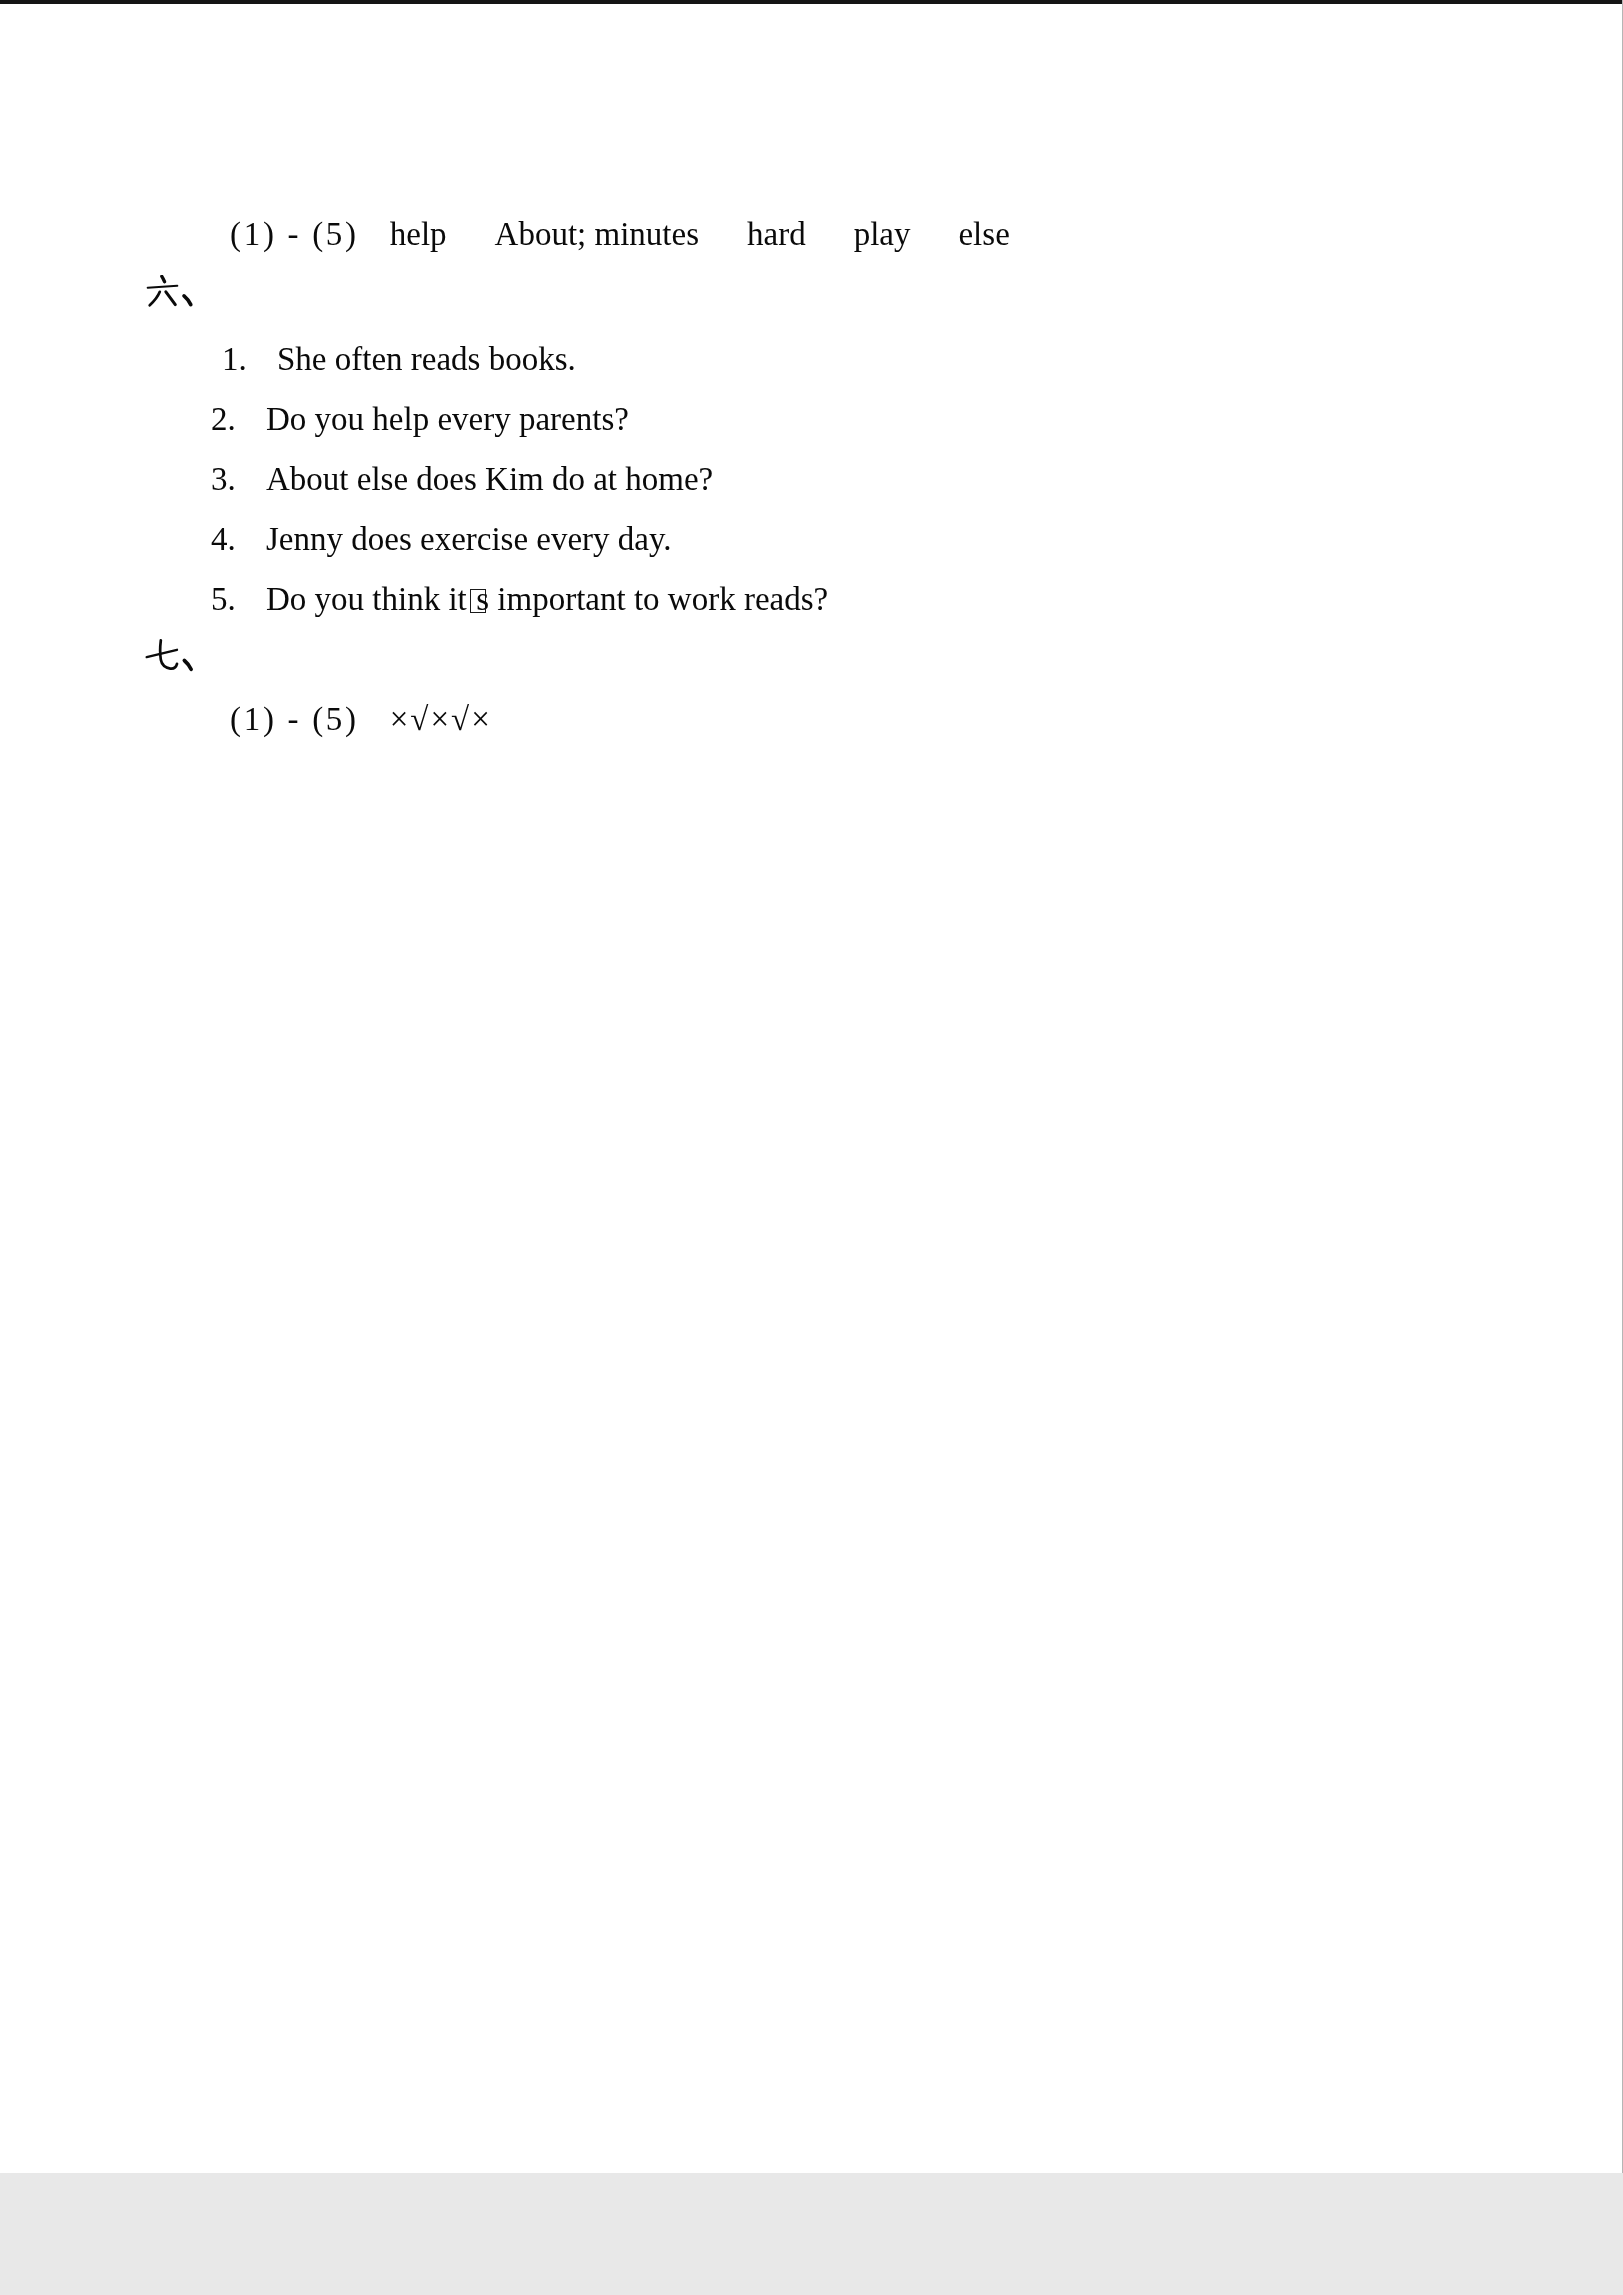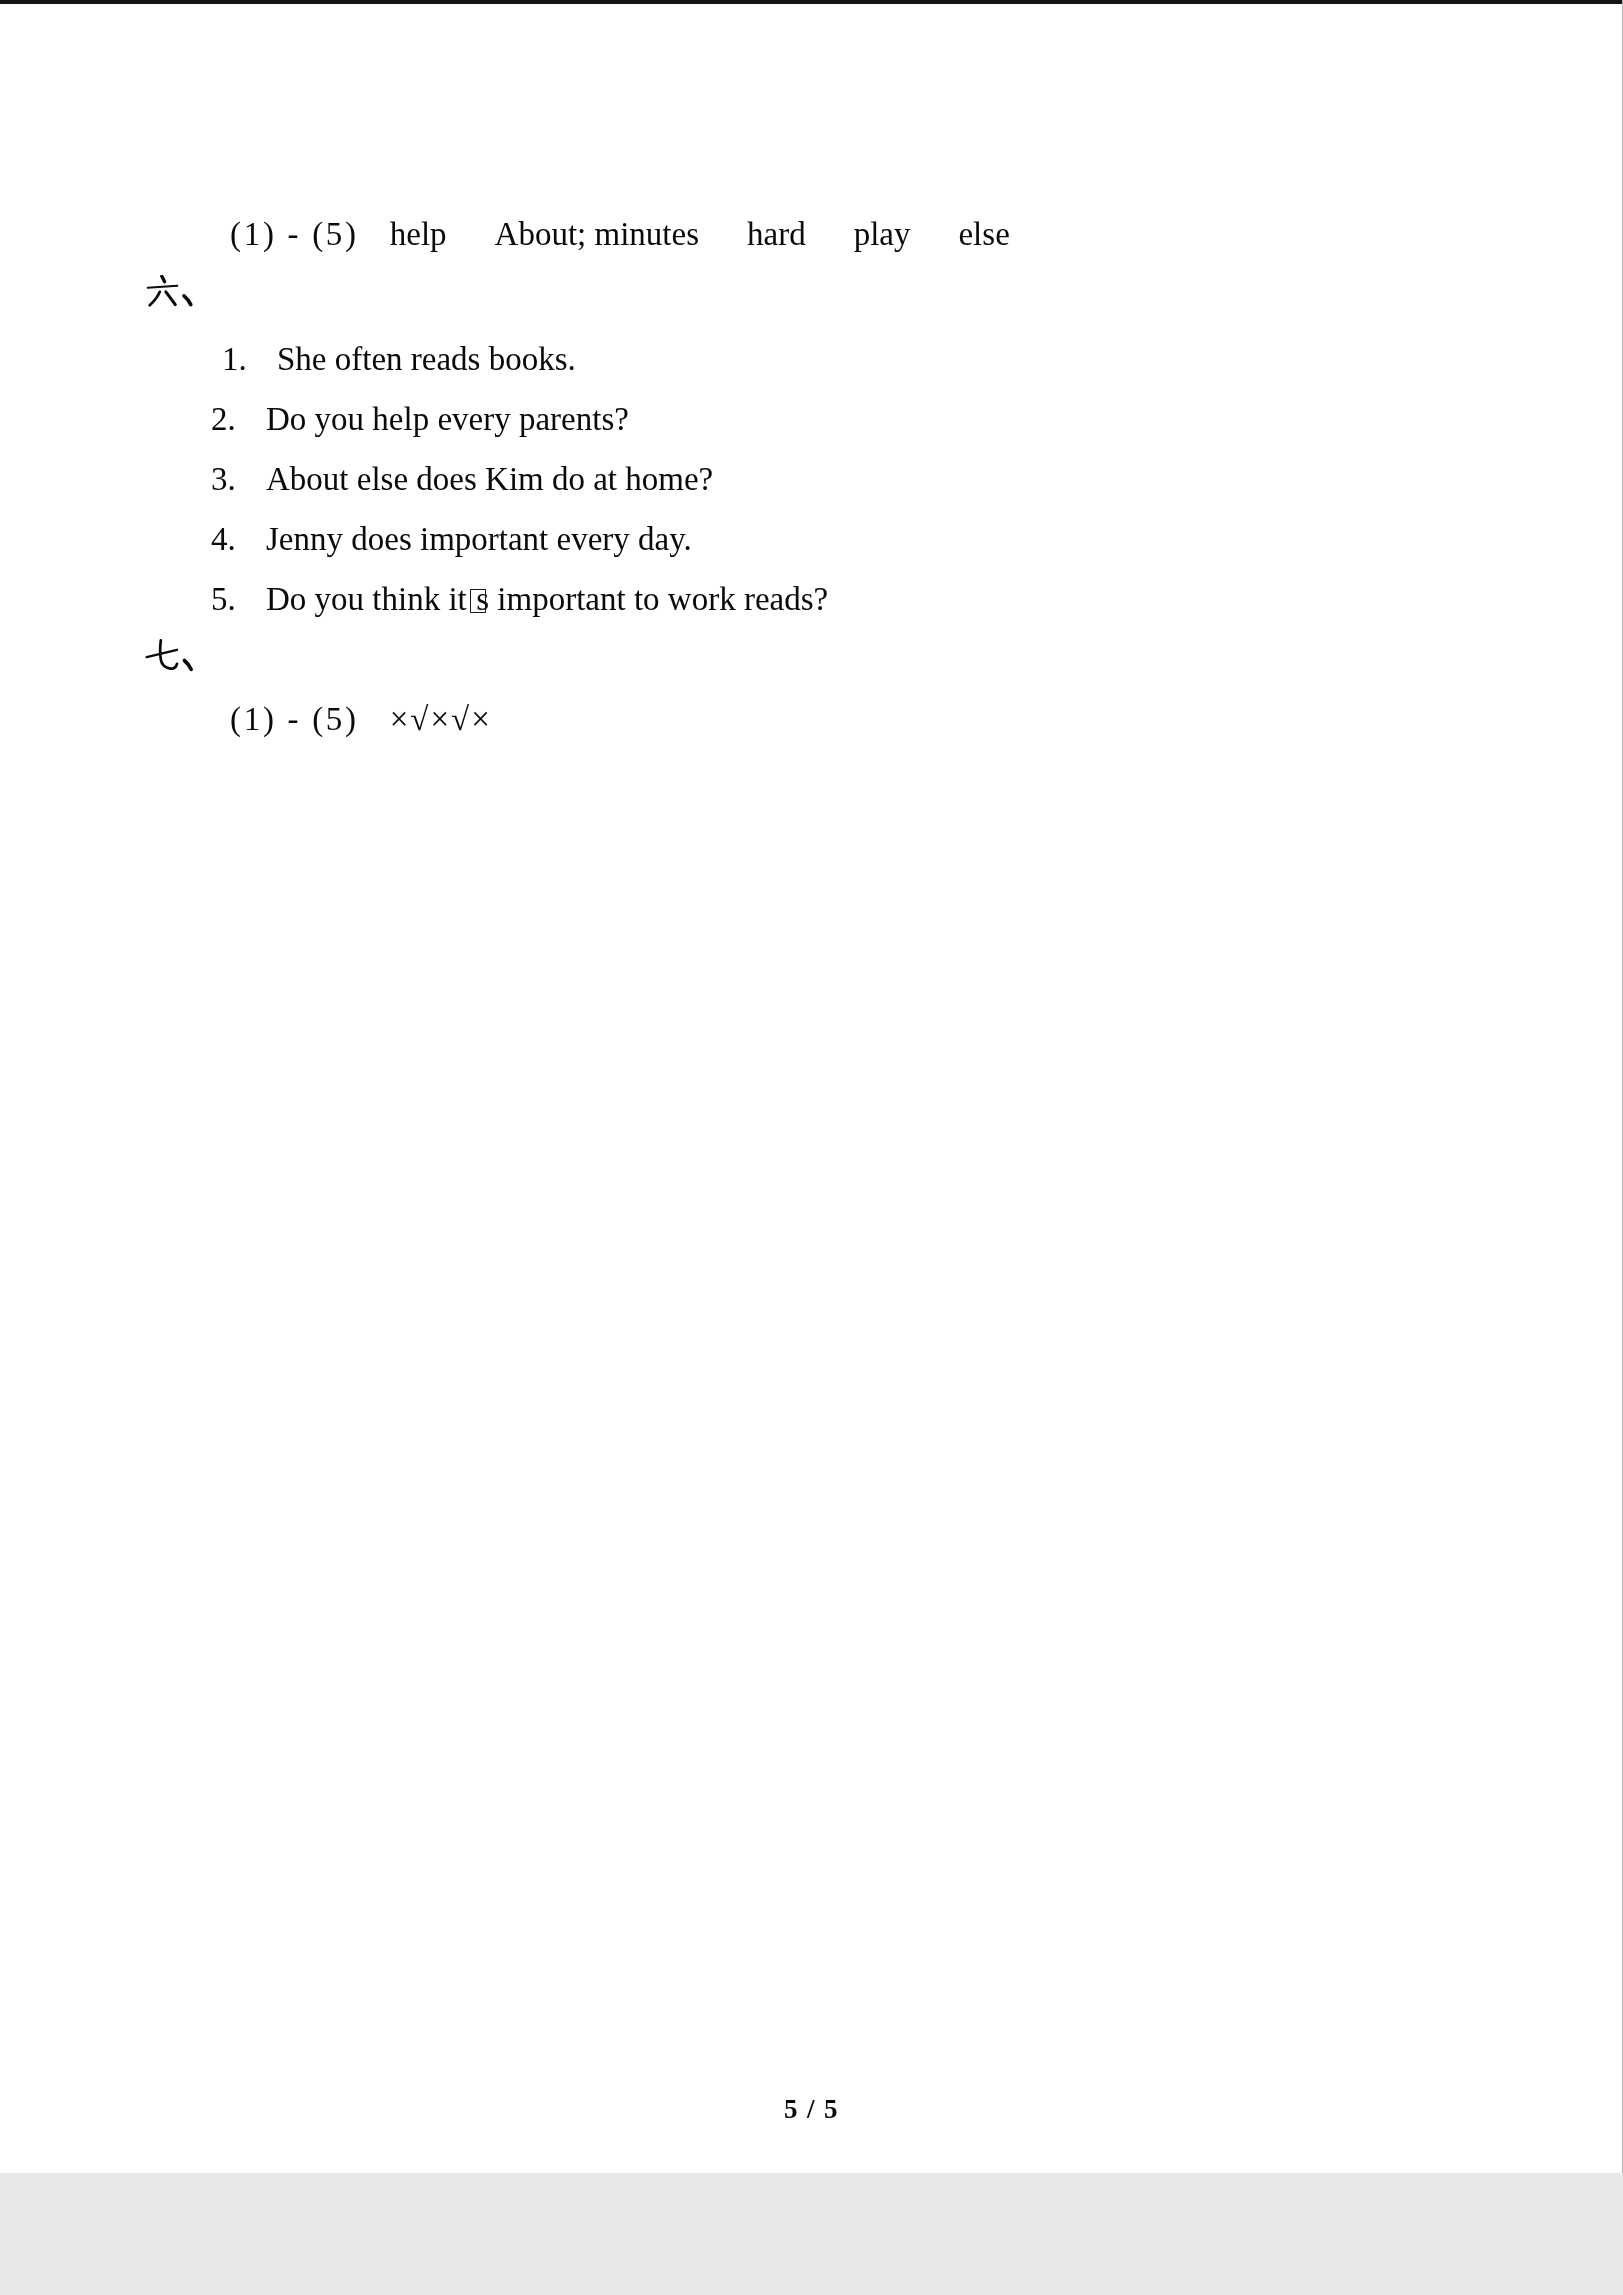--- a/index.html
+++ b/index.html
@@ -92,36 +92,35 @@
 
   <div class="textline" style="left:211px; top:402px;">
     <span class="item-num">2.</span><span>Do you help every parents?</span>
   </div>
 
   <div class="textline" style="left:211px; top:462px;">
     <span class="item-num">3.</span><span>About else does Kim do at home?</span>
   </div>
 
   <div class="textline" style="left:211px; top:522px;">
-    <span class="item-num">4.</span><span>Jenny does important every day.</span>
+    <span class="item-num">4.</span><span>Jenny does exercise every day.</span>
   </div>
 
   <div class="textline" style="left:211px; top:582px;">
     <span class="item-num">5.</span><span>Do you think it</span><span class="tofu-box"></span><span>s important to work reads?</span>
   </div>
 
   <div class="section-marker" style="left:145px; top:639px;">
 
     <svg width="68" height="35" viewBox="0 0 100 52">
       <path class="glyph-stroke" d="M2 27 L47 16" stroke-width="3.5"></path>
       <path class="glyph-stroke" d="M23 2 Q21 18 23 31 Q25 42 37 44 Q45 45 47 37" stroke-width="4"></path>
       <path class="glyph-stroke" d="M58 32 Q64 37 68 45" stroke-width="5.5"></path>
     </svg>
   </div>
 
   <div class="textline" style="left:230px; top:702px;">
     <span class="prefix">(1) - (5)</span><span class="marks">×√×√×</span>
   </div>
 
-  <div class="footer">5 / 5</div>
 
 </div>
 
 
 </body></html>

